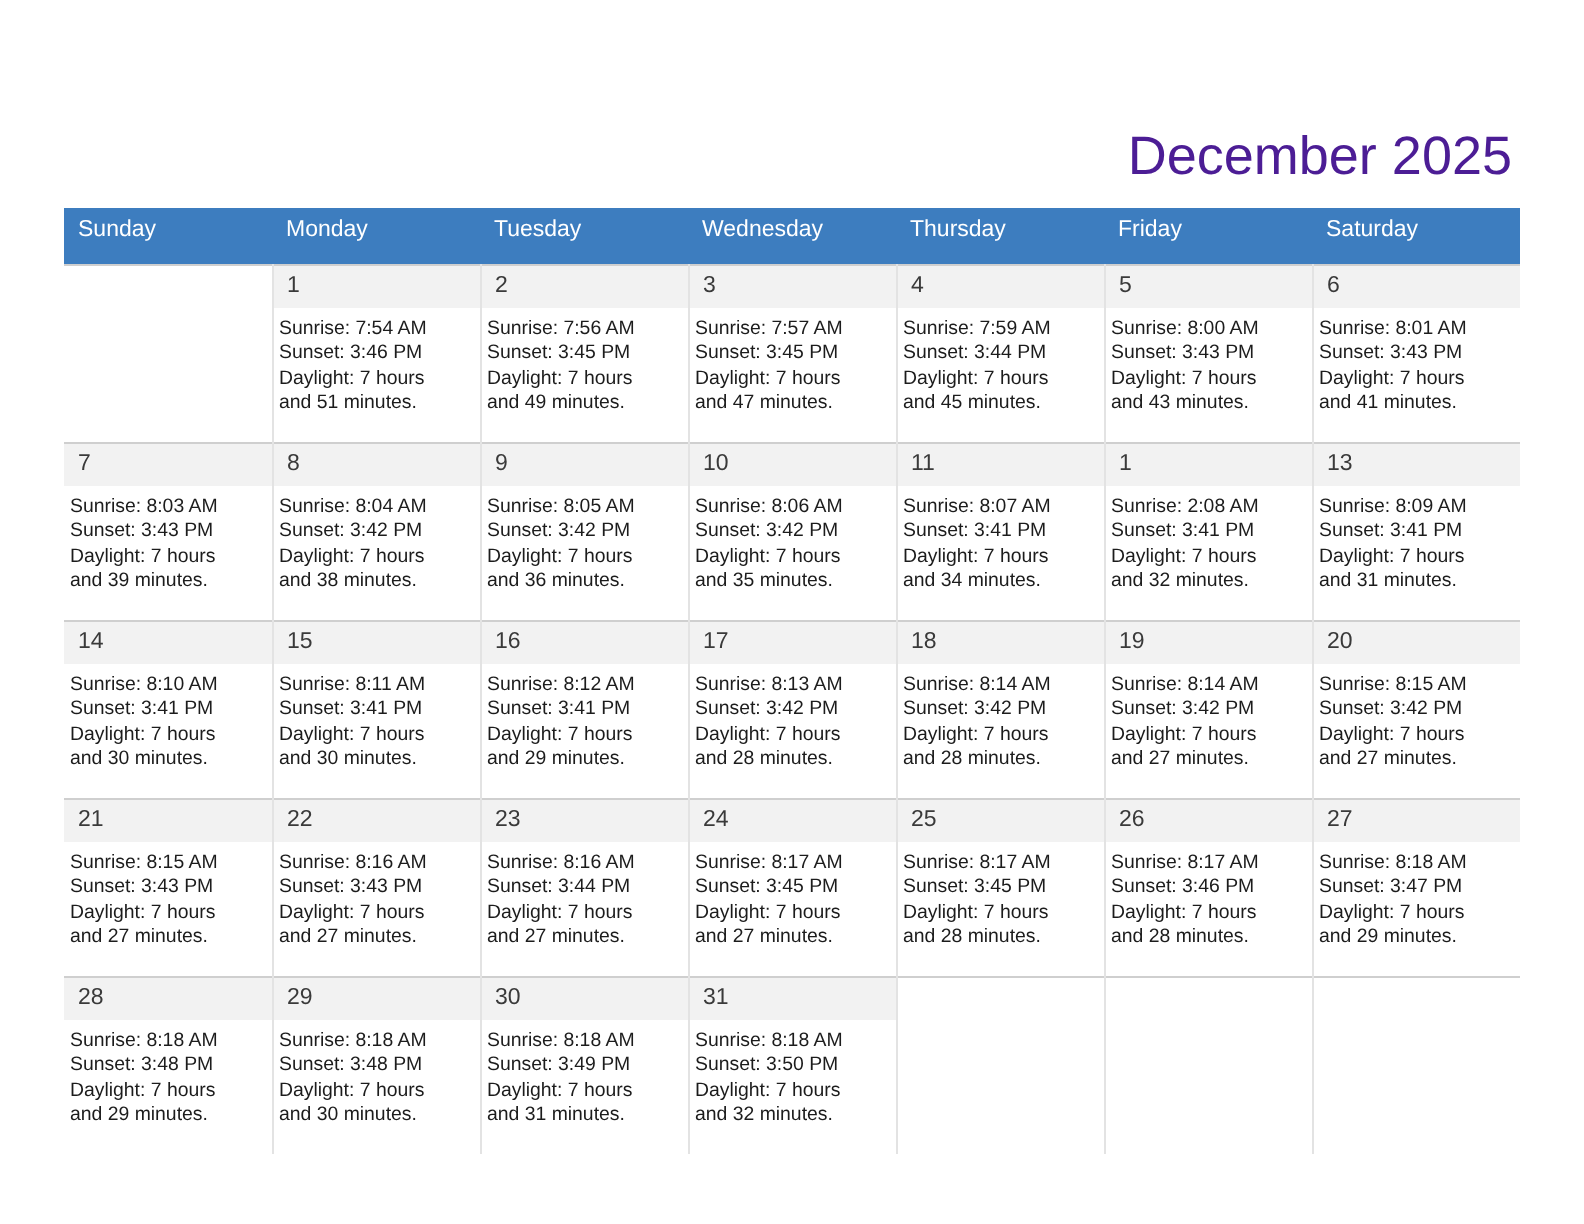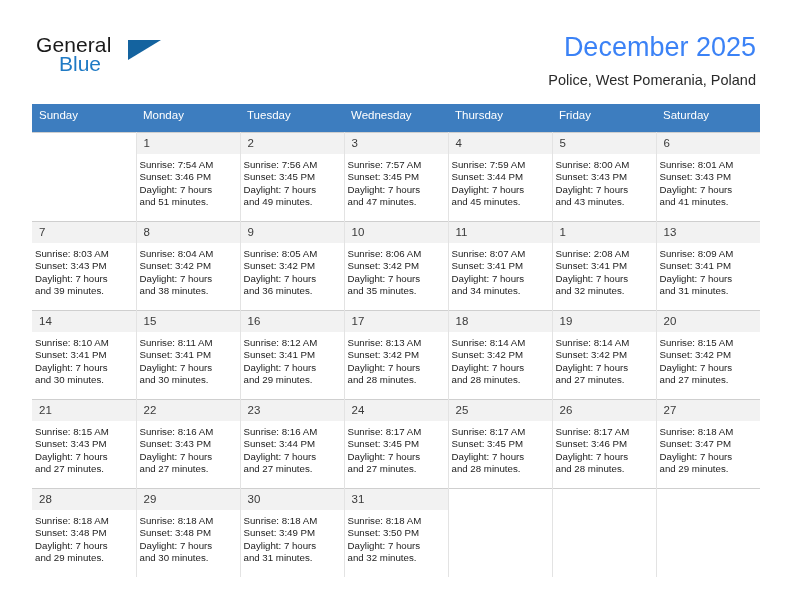--- a/index.html
+++ b/index.html
@@ -67,23 +67,24 @@
 
   .title-block {
     position: absolute;
     right: 36px;
     top: 30px;
     text-align: right;
   }
   .cal-title {
     font-size: 27px;
     font-weight: normal;
-    color: #3b82f6;
+    color: #4c1d95;
     line-height: 34px;
     white-space: nowrap;
+    margin-top: 31px;
   }
   .cal-subtitle {
     font-size: 14.5px;
     color: #2a2a2a;
     line-height: 20px;
     margin-top: 6px;
     white-space: nowrap;
     text-align: center;
   }
 
@@ -153,25 +154,20 @@
 
   
 </style>
 </head>
 <body>
 
 <div class="page">
 
   <div class="header">
 
-    <div class="brand">
-      <span class="brand-general">General</span>
-      <span class="brand-triangle"></span>
-      <span class="brand-blue">Blue</span>
-    </div>
 
     <div class="title-block">
       <div class="cal-title">December 2025</div>
       <div class="cal-subtitle">Police, West Pomerania, Poland</div>
     </div>
 
   </div>
 
   <div class="cal-wrap">
     <table class="calendar">

